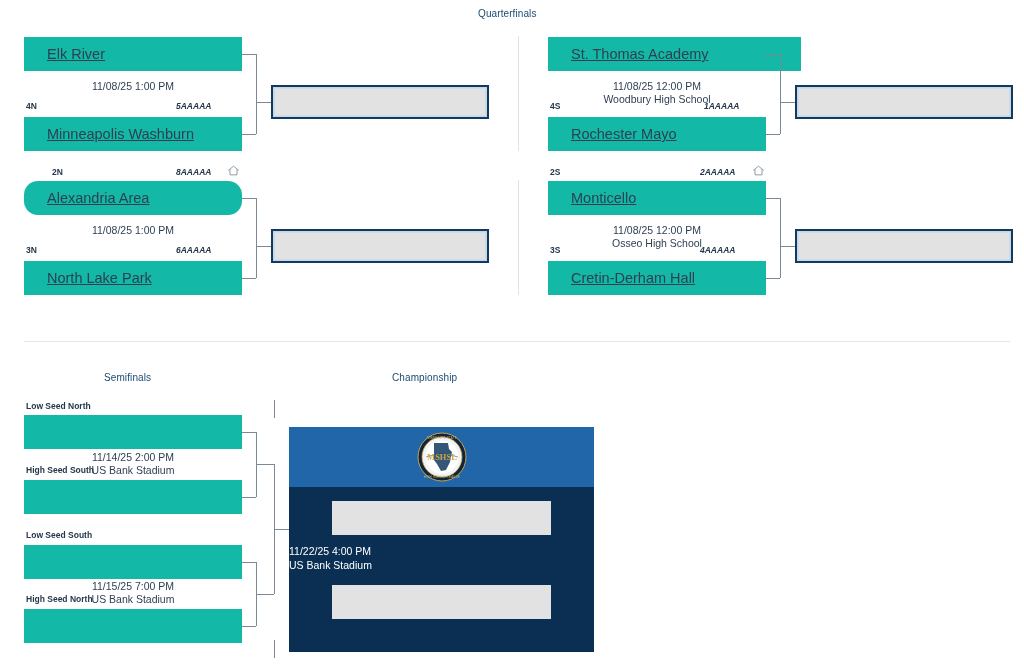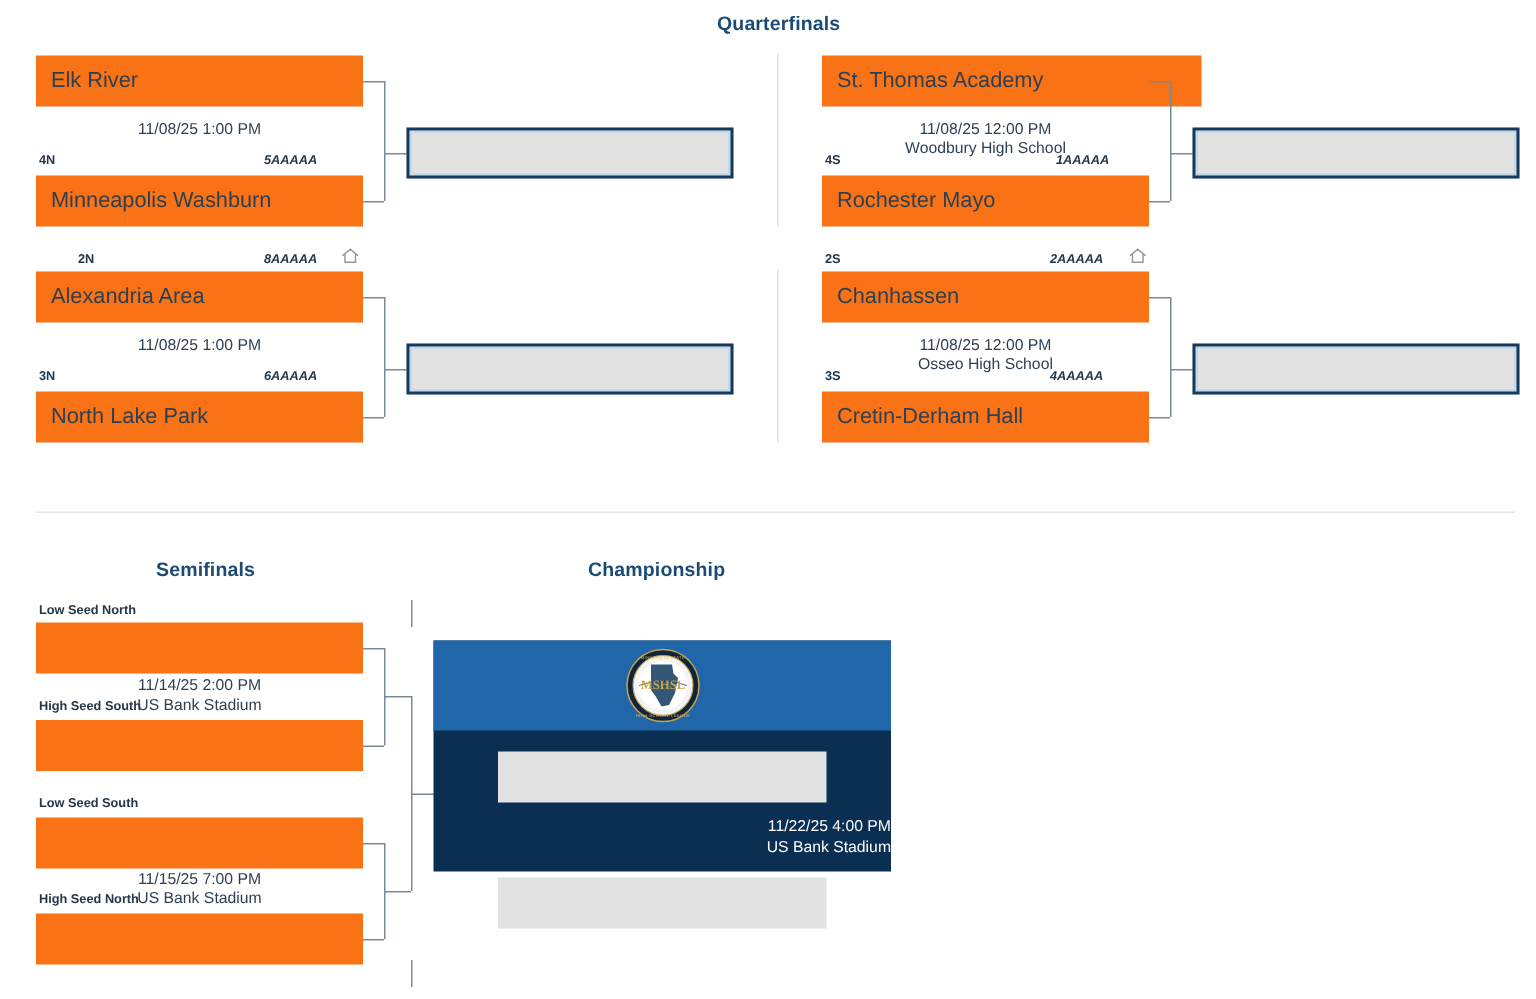--- a/index.html
+++ b/index.html
@@ -12,38 +12,39 @@
     background: #ffffff;
     font-family: "Liberation Sans", sans-serif;
     color: #24374b;
     overflow: hidden;
     position: relative;
   }
 
   
   .round-title {
     position: absolute;
-    font-size: 13px;
-    font-weight: bold;
+    font-size: 10px;
+    font-weight: normal;
     color: #1b4a73;
     letter-spacing: .1px;
     white-space: nowrap;
   }
 
   .team-slot {
     position: absolute;
-    background: #f97316;
+    background: #14b8a6;
     display: flex;
     align-items: center;
-    padding-left: 10px;
+    padding-left: 23px;
     box-sizing: border-box;
     font-size: 14.5px;
     color: #2e3f52;
     white-space: nowrap;
     overflow: hidden;
+    text-decoration: underline;
   }
 
   .meta {
     position: absolute;
     text-align: center;
     font-size: 10.5px;
     line-height: 13px;
     color: #2e3f52;
     white-space: nowrap;
   }
@@ -106,21 +107,21 @@
     display: flex;
     align-items: center;
     justify-content: center;
   }
   .champ-slot {
     position: absolute;
     background: #e2e2e2;
   }
   .champ-meta {
     position: absolute;
-    text-align: right;
+    text-align: left;
     font-size: 10.5px;
     line-height: 14px;
     color: #ffffff;
     white-space: nowrap;
     width: 100%;
   }
   .champ-meta .meta-line { display: block; }
 
   .seal { width: 50px; height: 50px; display: block; }
 </style>
@@ -178,38 +179,38 @@
   </svg>
 </div>
 
 <div class="ln h" style="left:766px; top:54px; width:14px;"></div>
 <div class="ln v" style="left:780px; top:54px; height:80px;"></div>
 <div class="ln h" style="left:766px; top:134px; width:14px;"></div>
 <div class="ln h" style="left:780px; top:102px; width:16px;"></div>
 
 <div class="adv-box" style="left:795px; top:85px; width:218px; height:34px;"></div>
 
-<div class="team-slot" style="left:24px; top:181px; width:218px; height:34px;">Alexandria Area</div>
+<div class="team-slot" style="left:24px; top:181px; width:218px; height:34px;border-radius:14px;">Alexandria Area</div>
 
 <div class="meta" style="left:24px; top:224px; width:218px;">
   <span class="meta-line">11/08/25 1:00 PM</span>
 </div>
 <div class="seed" style="left:26px; top:245px;">3N</div>
 <div class="cls" style="left:176px; top:245px;">6AAAAA</div>
 
 <div class="team-slot" style="left:24px; top:261px; width:218px; height:34px;">North Lake Park</div>
 
 <div class="ln h" style="left:242px; top:198px; width:14px;"></div>
 <div class="ln v" style="left:256px; top:198px; height:80px;"></div>
 <div class="ln h" style="left:242px; top:278px; width:14px;"></div>
 <div class="ln h" style="left:256px; top:246px; width:16px;"></div>
 
 <div class="adv-box" style="left:271px; top:229px; width:218px; height:34px;"></div>
 
-<div class="team-slot" style="left:548px; top:181px; width:218px; height:34px;">Chanhassen</div>
+<div class="team-slot" style="left:548px; top:181px; width:218px; height:34px;">Monticello</div>
 
 <div class="meta" style="left:548px; top:224px; width:218px;">
   <span class="meta-line">11/08/25 12:00 PM</span>
   <span class="meta-line">Osseo High School</span>
 </div>
 <div class="seed" style="left:550px; top:245px;">3S</div>
 <div class="cls" style="left:700px; top:245px;">4AAAAA</div>
 
 <div class="team-slot" style="left:548px; top:261px; width:218px; height:34px;">Cretin-Derham Hall</div>
 
@@ -257,21 +258,21 @@
 <div class="ln h" style="left:256px; top:594px; width:18px;"></div>
 
 <div class="ln v" style="left:274px; top:464px; height:130px;"></div>
 <div class="ln h" style="left:274px; top:529px; width:16px;"></div>
 
 <div class="ln v" style="left:274px; top:400px; height:18px;"></div>
 <div class="ln v" style="left:274px; top:640px; height:18px;"></div>
 
 <div class="round-title" style="left:392px; top:372px;">Championship</div>
 
-<div class="champ-panel" style="left:289px; top:427px; width:305px; height:154px;">
+<div class="champ-panel" style="left:289px; top:427px; width:305px; height:225px;">
 
   <div class="champ-head" style="left:0px; top:0px; width:305px; height:60px;">
     <svg class="seal" viewBox="0 0 100 100">
       <circle cx="50" cy="50" r="48" fill="#10243d" stroke="#c8a44a" stroke-width="2"></circle>
       <circle cx="50" cy="50" r="40" fill="#f2f3f4" stroke="#c8a44a" stroke-width="1.5"></circle>
       <circle cx="50" cy="50" r="33" fill="#ffffff"></circle>
       <path d="M34 22 L62 22 L64 34 L70 40 L66 60 L58 76 L48 78 L40 64 L34 56 Z" fill="#12395f" opacity="0.85"></path>
       <path d="M18 50 Q50 38 82 50" fill="none" stroke="#12395f" stroke-width="1"></path>
       <text x="50" y="55" text-anchor="middle" font-family="Liberation Serif, serif" font-size="17" font-weight="bold" fill="#c8a44a">MSHSL</text>
       <text x="50" y="14" text-anchor="middle" font-family="Liberation Sans, sans-serif" font-size="5.5" fill="#d9bb6d" letter-spacing="0.6">MINNESOTA STATE</text>

